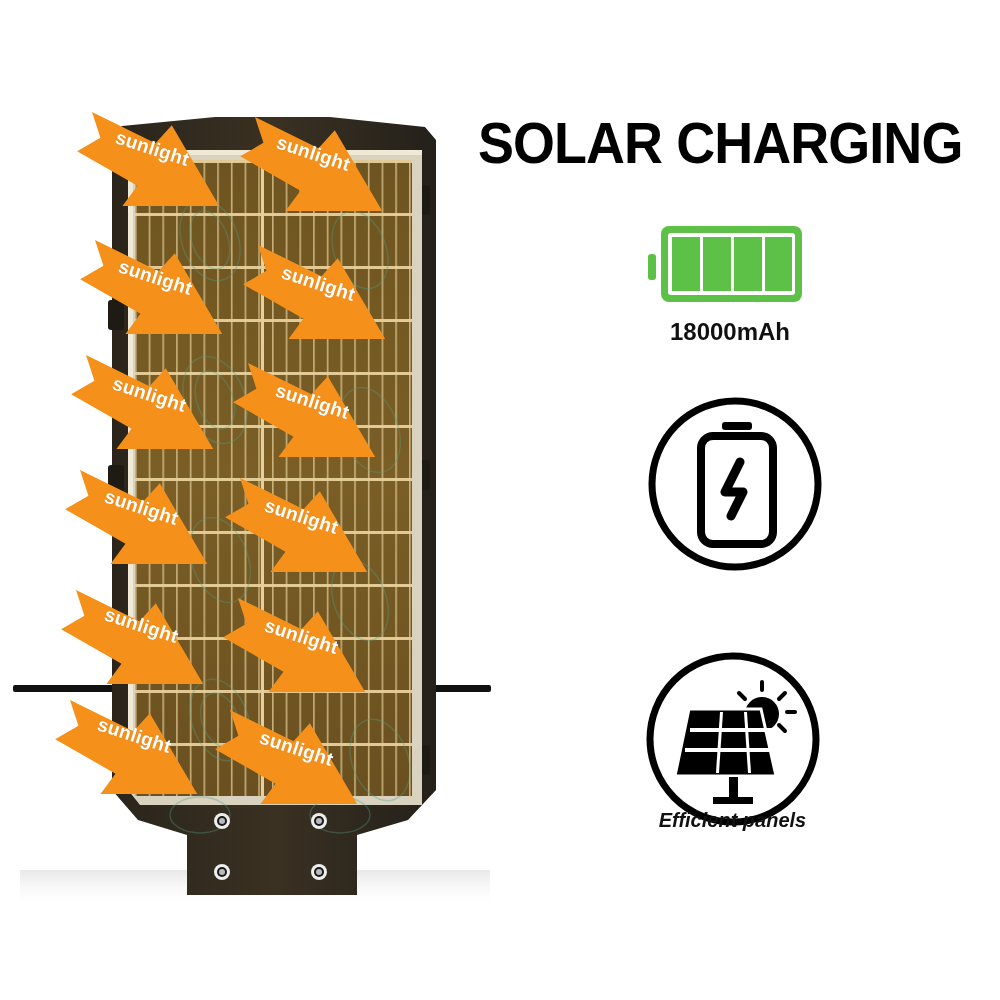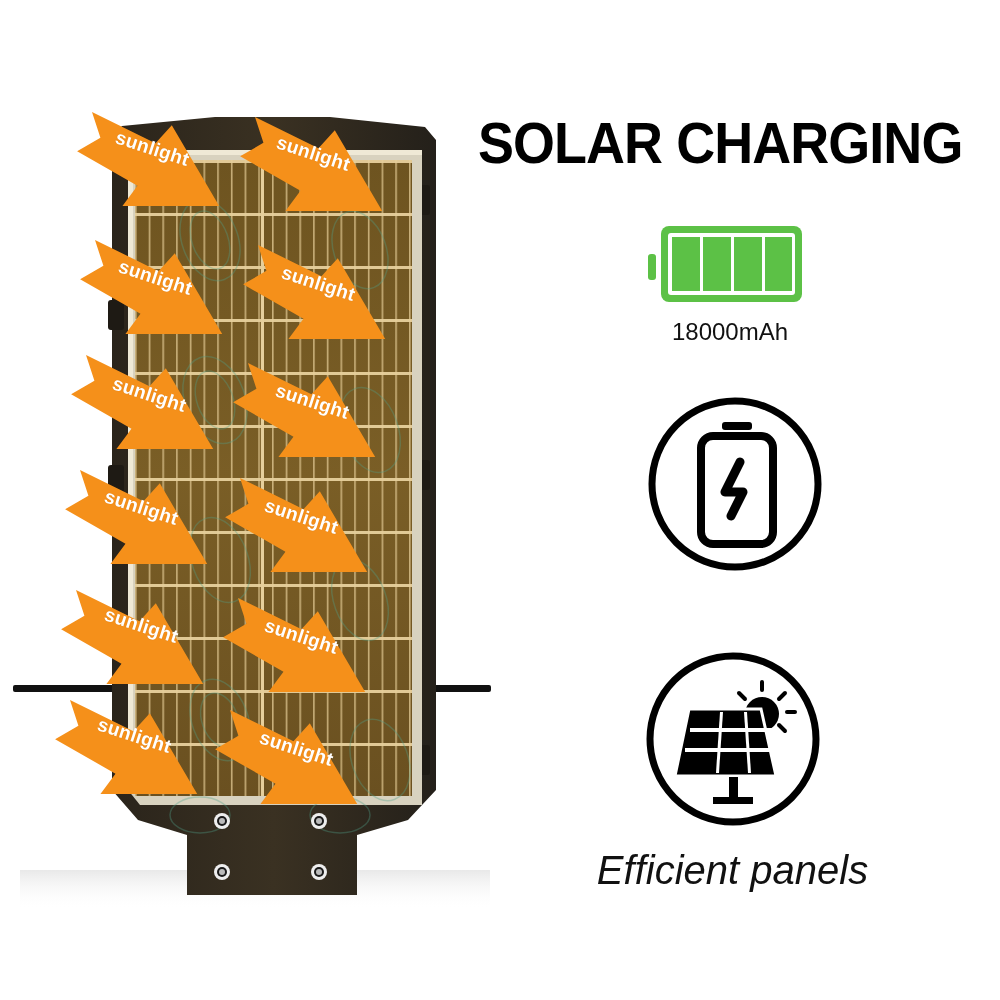--- a/index.html
+++ b/index.html
@@ -35,28 +35,28 @@
       color: #000000;
       letter-spacing: -1px;
       transform: scaleX(0.93);
       transform-origin: left center;
       white-space: nowrap;
     }
 
     .feature-label {
       position: absolute;
       font-family: "Liberation Sans", sans-serif;
-      font-weight: normal;
+      font-weight: bold;
       color: #111111;
       white-space: nowrap;
       text-align: center;
     }
     .battery-label { left: 630px; top: 318px; width: 200px; font-size: 24px; }
     .fast-label { left: 600px; top: 576px; width: 265px; font-size: 30px; font-style: italic; }
-    .eff-label { left: 580px; top: 848px; width: 305px; font-size: 40px; font-style: italic; }
+    .eff-label { left: 580px; top: 809px; width: 305px; font-size: 20px; font-style: italic; }
 
     .icon-svg { position: absolute; }
   </style>
 </head>
 <body>
 
 <div class="stage">
 
   <svg class="lamp-svg" viewBox="0 0 500 1000" xmlns="http://www.w3.org/2000/svg">
     <defs>

